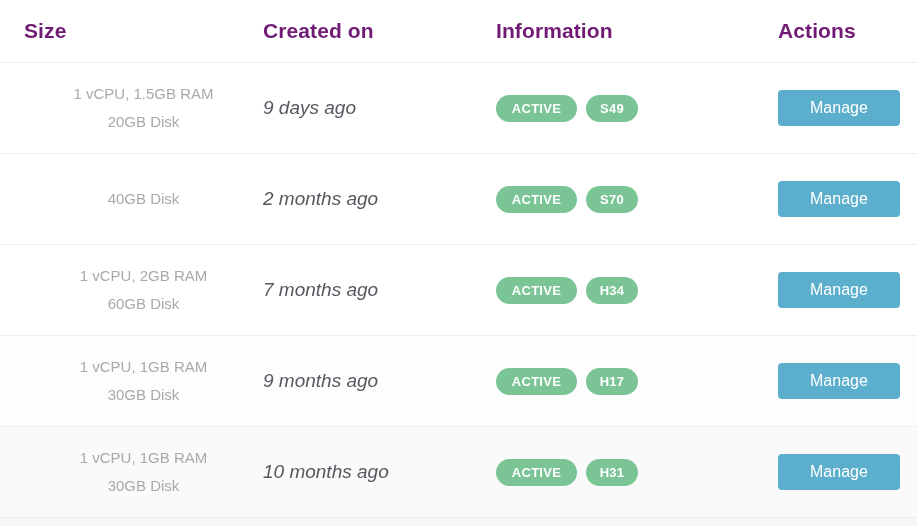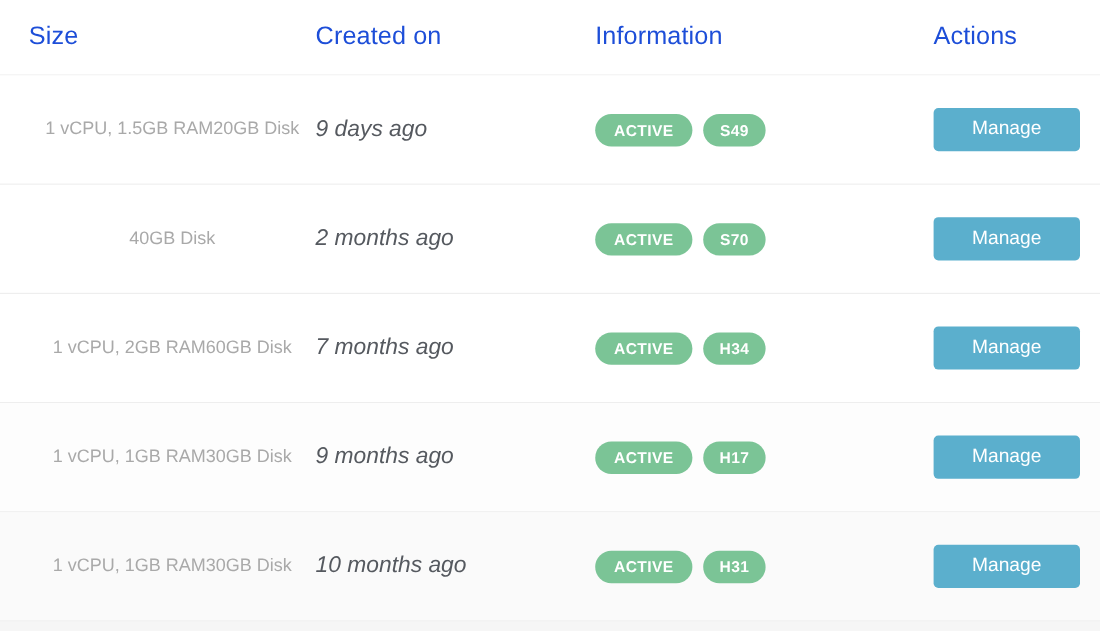--- a/index.html
+++ b/index.html
@@ -30,22 +30,22 @@
     height: 63px;
     min-height: 63px;
     display: flex;
     align-items: center;
     background: #ffffff;
     border-bottom: 1px solid #eeeeee;
     box-sizing: border-box;
   }
   .th {
     font-size: 21px;
-    color: #1d4ed8;
-    font-weight: 400;
+    color: #701a75;
+    font-weight: 700;
     letter-spacing: 0.1px;
     white-space: nowrap;
   }
   .col-size   { width: 263px; padding-left: 24px; box-sizing: border-box; }
   .col-created{ width: 233px; box-sizing: border-box; }
   .col-info   { width: 282px; box-sizing: border-box; }
   .col-actions{ width: 139px; box-sizing: border-box; }
 
   
   .table-body {
@@ -67,20 +67,21 @@
   .row.shade-2 { background: #fafafa; }
 
   .cell {
     display: flex;
     align-items: center;
     box-sizing: border-box;
   }
 
   
   .size-cell {
+    flex-direction: column;
     align-items: center;
     justify-content: center;
   }
   .size-line {
     font-size: 15px;
     color: #a9a9a9;
     line-height: 28px;
     white-space: nowrap;
   }
 

